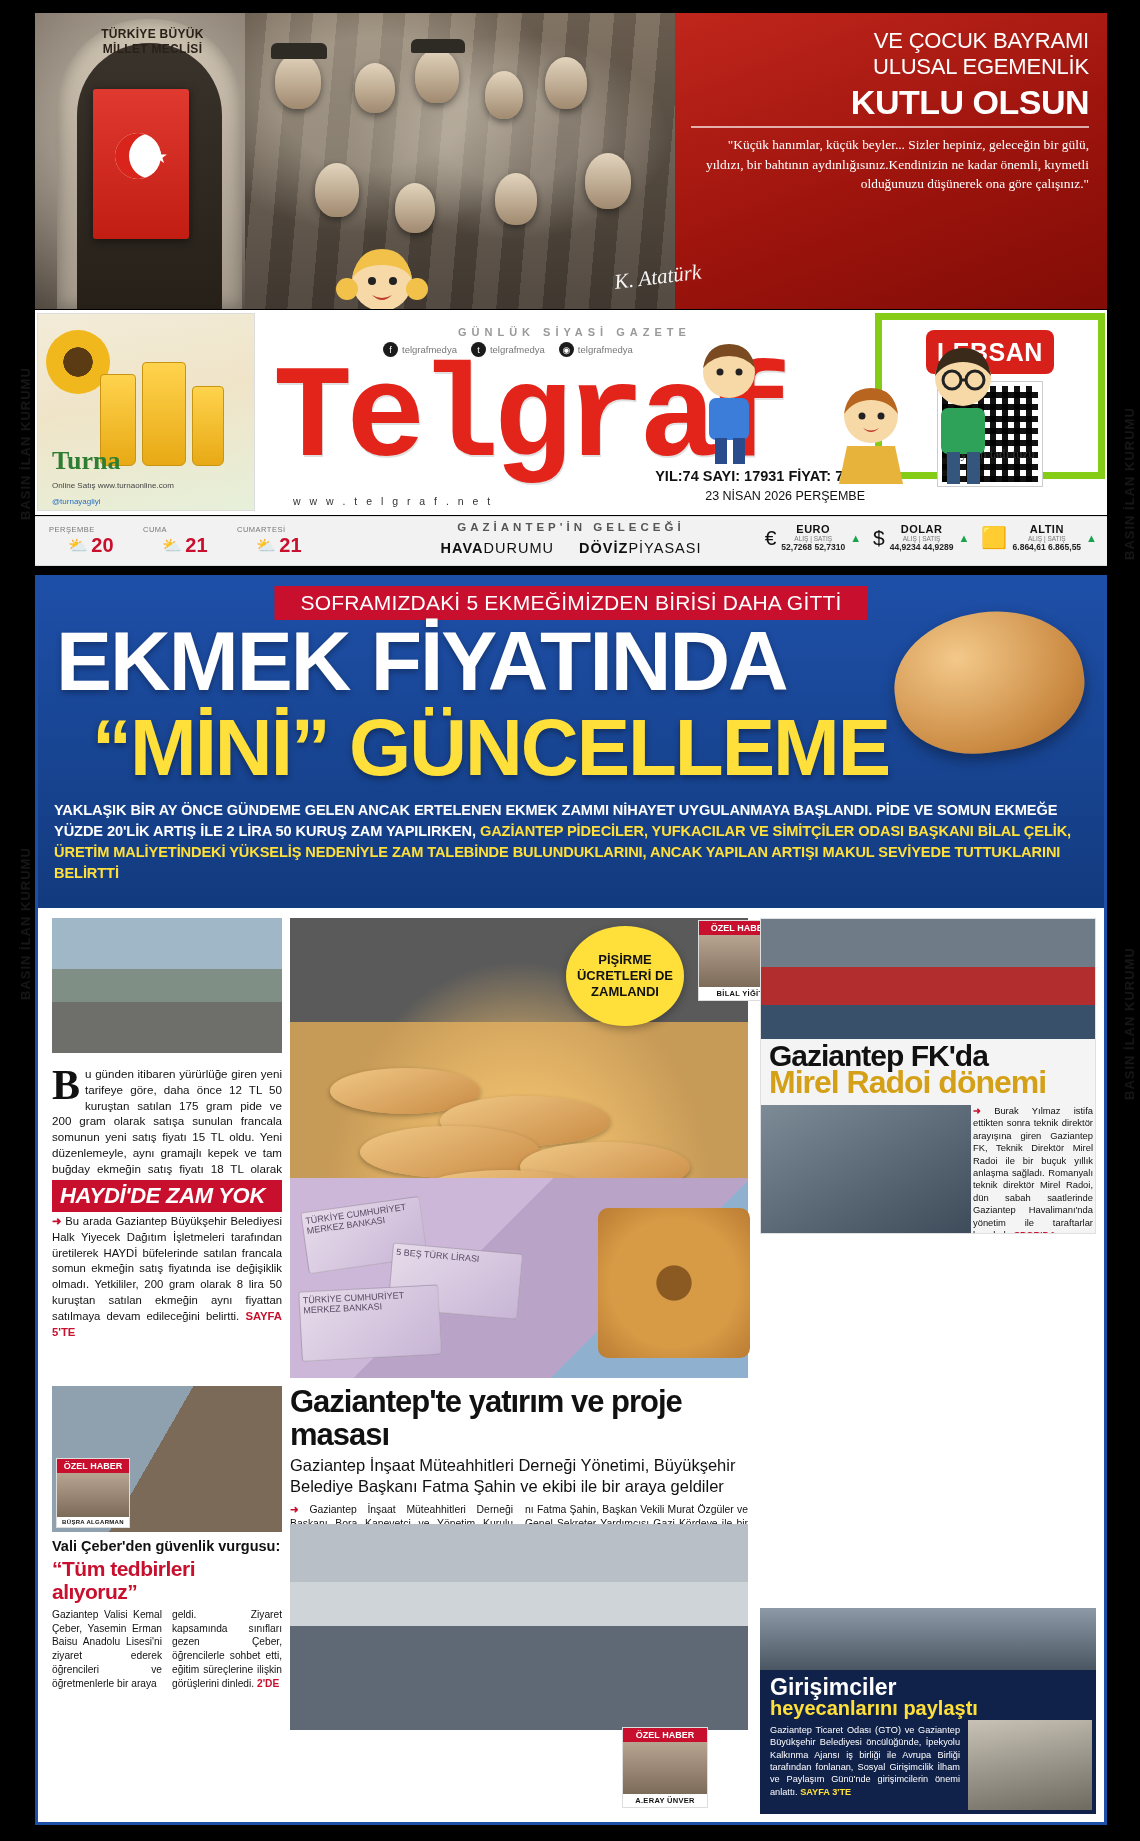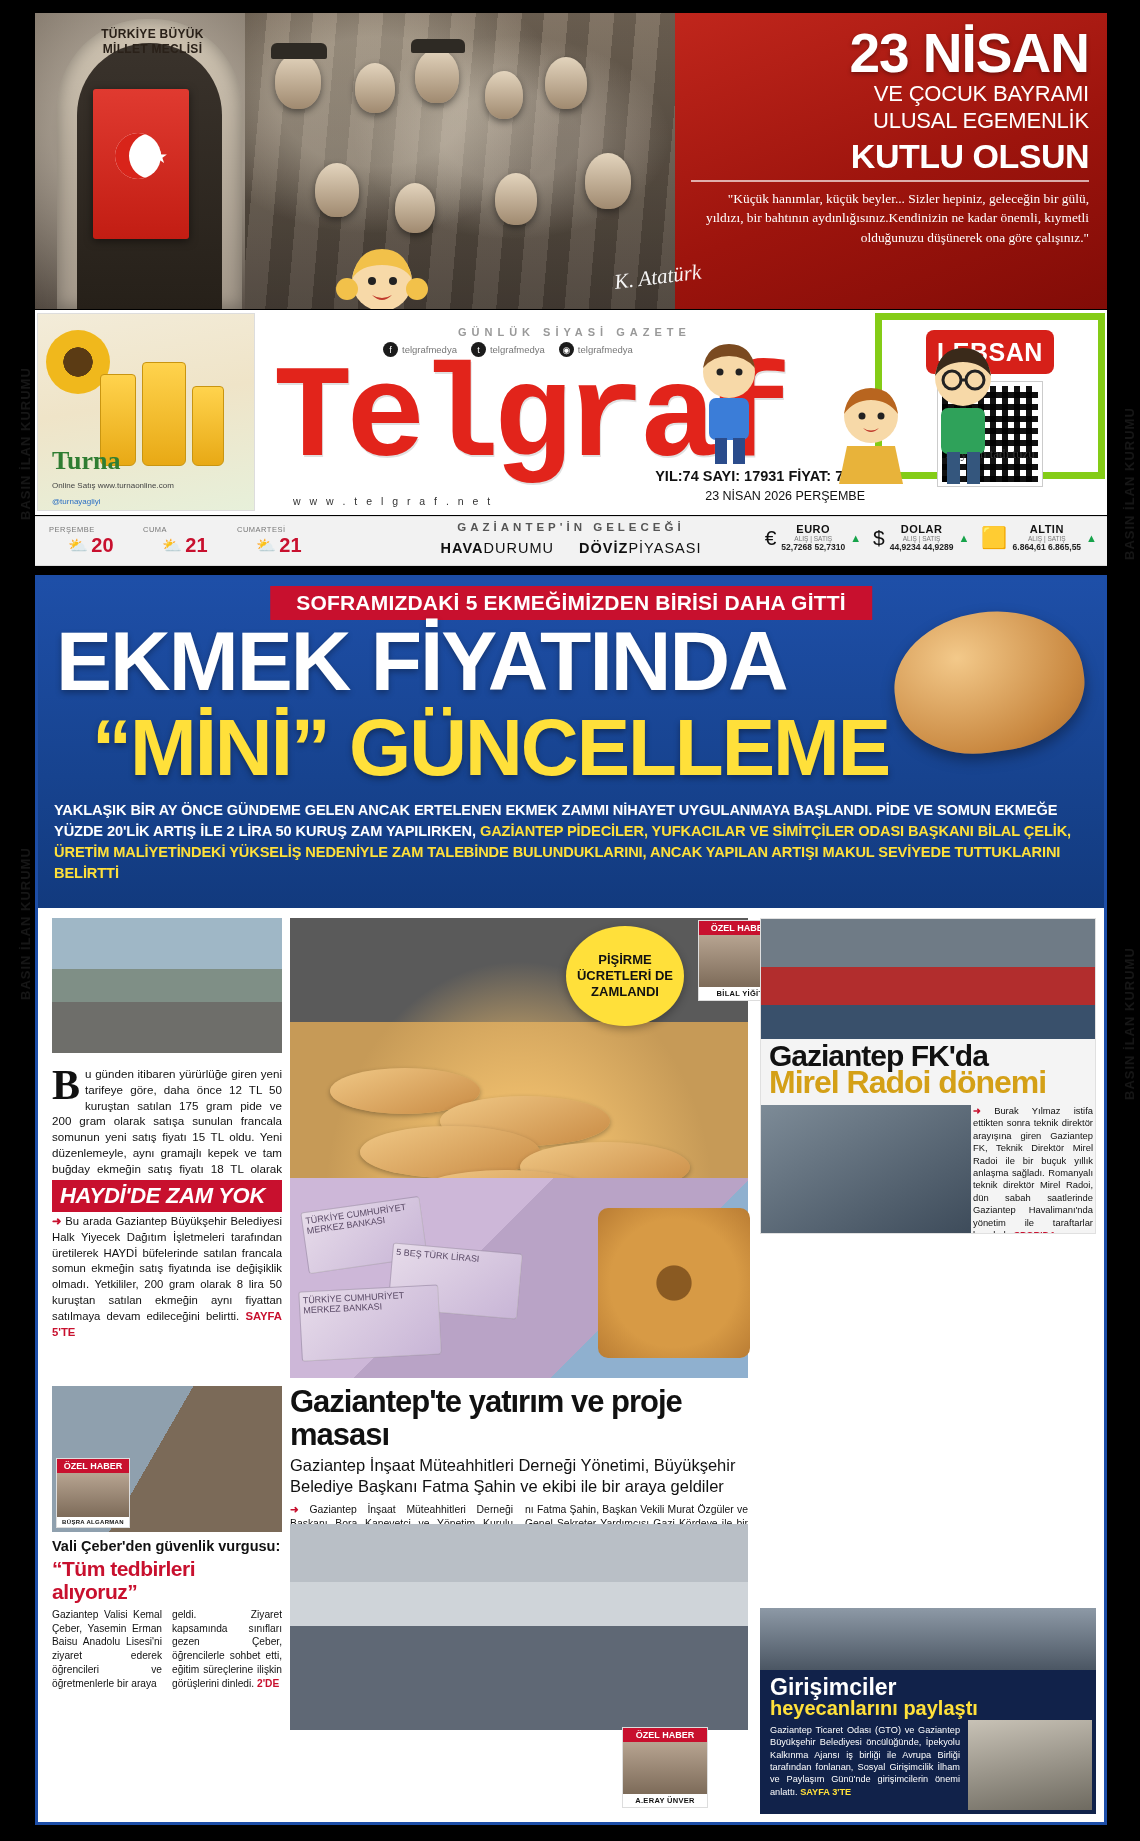--- a/index.html
+++ b/index.html
@@ -221,21 +221,21 @@
     position:absolute; left:35px; top:575px; width:1072px; height:1250px;
     background:#fff; border:3px solid #1d4ea8;
   }
   .hero {
     position:relative; height:330px;
     background:linear-gradient(180deg,#1e4fa8 0%, #17438f 60%, #123a7e 100%);
     overflow:hidden;
   }
   .kicker {
     position:absolute; left:50%; transform:translateX(-50%); top:8px;
-    background:#c8102e; color:#fff; font-size:21px; font-weight:bold;
+    background:#c8102e; color:#fff; font-size:21px; font-weight:normal;
     padding:5px 26px; letter-spacing:.2px; white-space:nowrap;
   }
   .head1 {
     position:absolute; left:18px; top:44px; width:1000px;
     font-size:84px; font-weight:bold; color:#fff; letter-spacing:-2px; line-height:.95;
     text-shadow:0 3px 6px rgba(0,0,0,.3);
   }
   .head2 {
     position:absolute; left:54px; top:132px; width:980px;
     font-size:80px; font-weight:bold; color:#ffe03a; letter-spacing:-2px; line-height:.95;
@@ -466,21 +466,20 @@
         <circle cx="90" cy="48" r="11" fill="#f2c14a"></circle>
       <circle cx="45" cy="40" r="4" fill="#222"></circle>
         <circle cx="66" cy="40" r="4" fill="#222"></circle>
       <path d="M45 54 q10 10 20 0 q-10 6 -20 0z" fill="#c0392b"></path>
       <rect x="33" y="68" width="44" height="40" rx="8" fill="#e85a5a"></rect>
       <rect x="40" y="104" width="10" height="14" fill="#f7d9a8"></rect>
       <rect x="60" y="104" width="10" height="14" fill="#f7d9a8"></rect>
     </svg>
 
     <div class="banner-right">
-      <div class="b-23">23 NİSAN</div>
       <div class="b-sub1">VE ÇOCUK BAYRAMI</div>
       <div class="b-sub1">ULUSAL EGEMENLİK</div>
       <div class="b-kutlu">KUTLU OLSUN</div>
       <div class="b-rule"></div>
       <div class="b-quote">"Küçük hanımlar, küçük beyler... Sizler hepiniz, geleceğin bir gülü, yıldızı, bir bahtının aydınlığısınız.Kendinizin ne kadar önemli, kıymetli olduğunuzu düşünerek ona göre çalışınız."</div>
       <div class="sign">K. Atatürk</div>
     </div>
   </div>
 
   <div class="masthead">

